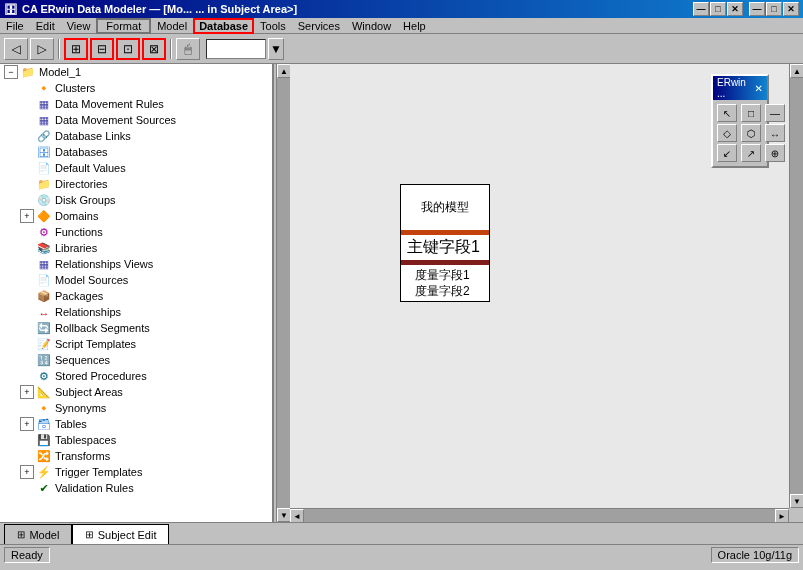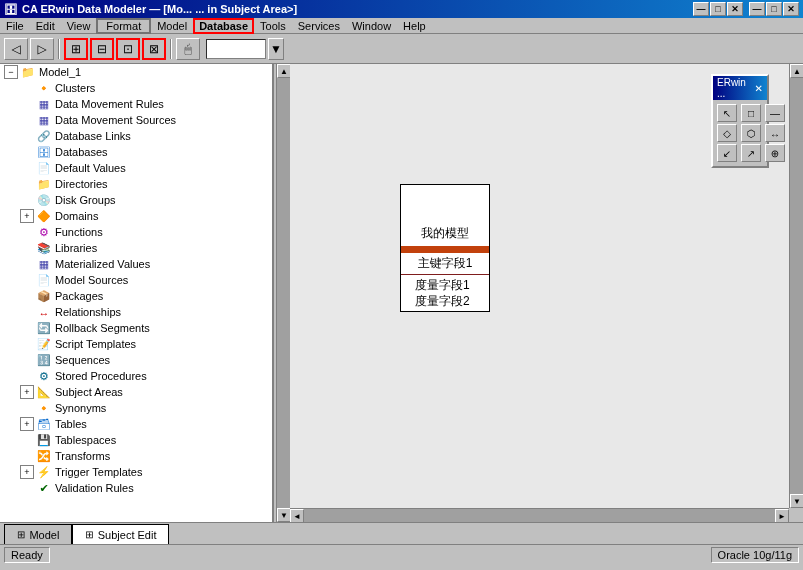--- a/index.html
+++ b/index.html
@@ -165,31 +165,29 @@
     .entity-box {
       position: absolute;
       top: 120px;
       left: 110px;
       background: white;
       border: 1px solid black;
       min-width: 90px;
     }
     .entity-title {
       background: white;
-      padding: 4px 6px;
+      padding: 14px 6px;
       text-align: center;
       font-size: 12px;
-      border-bottom: 7px solid #c2410c;
-      margin-top: 36px;
+      border-bottom: 5px solid #c2410c;
     }
     .entity-pk {
       padding: 2px 6px;
-      font-size: 12px;
-      border-bottom: 1px solid #7f1d1d;
-      text-align: center;
+      font-size: 16px;
+      border-bottom: 5px solid #7f1d1d;
     }
     .entity-attrs {
       padding: 2px 14px;
       font-size: 12px;
     }
     .entity-attr-row {
       line-height: 16px;
     }
 
     
@@ -471,21 +469,21 @@
       <div class="tree-item">
         <div class="tree-indent"></div>
         <div class="tree-expand-spacer"></div>
         <div class="tree-icon" style="color:#8B0000;">📚</div>
         <span class="tree-label">Libraries</span>
       </div>
       <div class="tree-item">
         <div class="tree-indent"></div>
         <div class="tree-expand-spacer"></div>
         <div class="tree-icon" style="color:#4444aa;">▦</div>
-        <span class="tree-label">Materialized Values</span>
+        <span class="tree-label">Relationships Views</span>
       </div>
       <div class="tree-item">
         <div class="tree-indent"></div>
         <div class="tree-expand-spacer"></div>
         <div class="tree-icon" style="color:#666600;">📄</div>
         <span class="tree-label">Model Sources</span>
       </div>
       <div class="tree-item">
         <div class="tree-indent"></div>
         <div class="tree-expand-spacer"></div>

